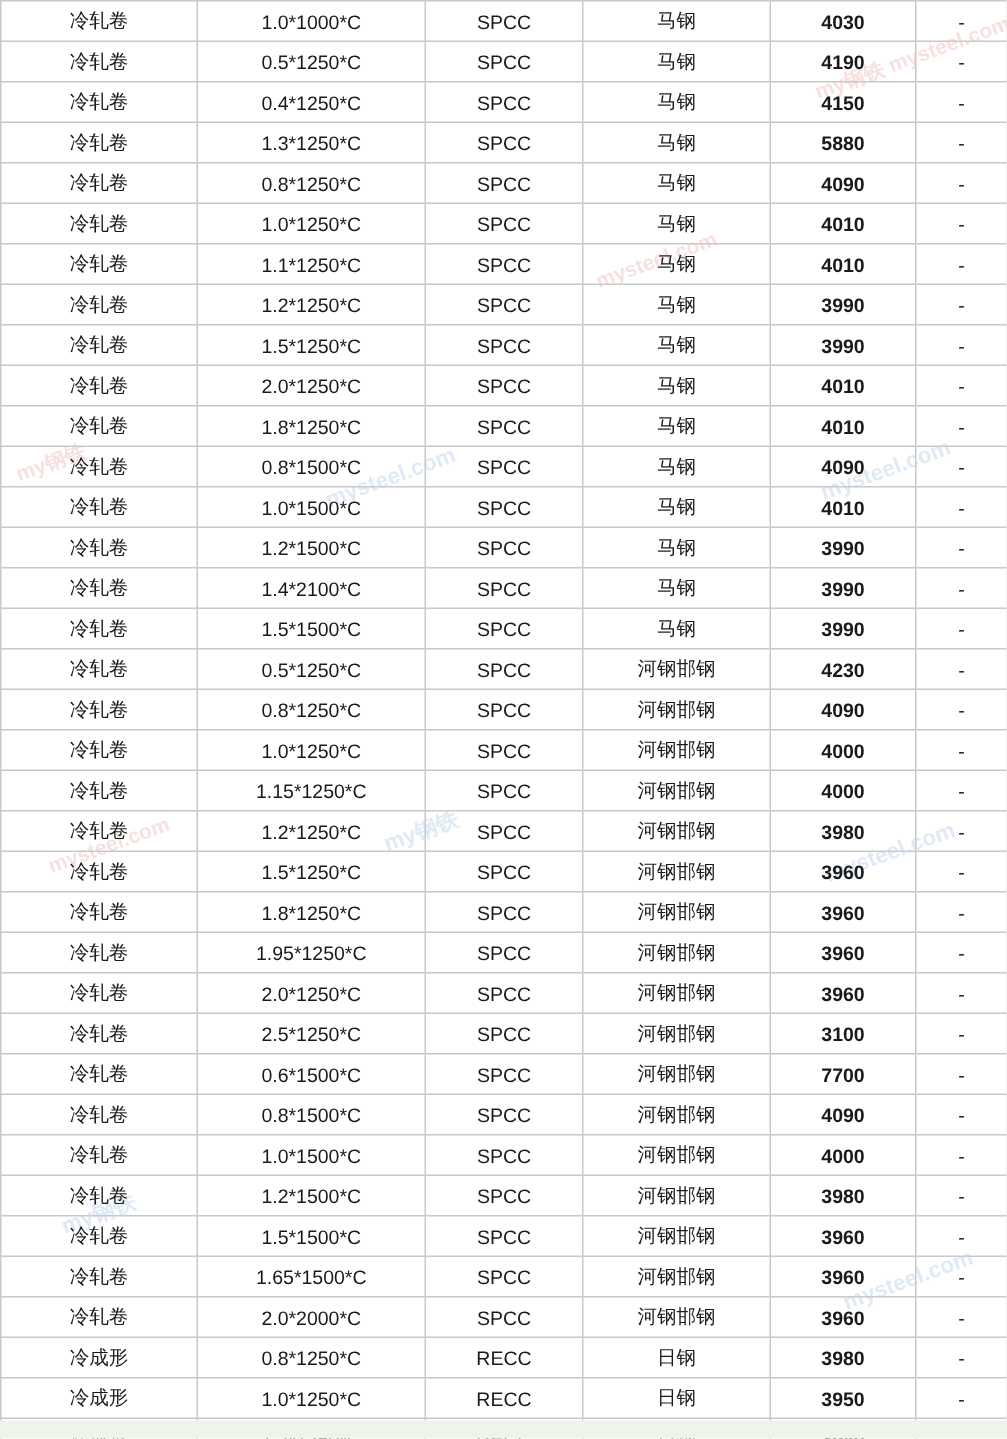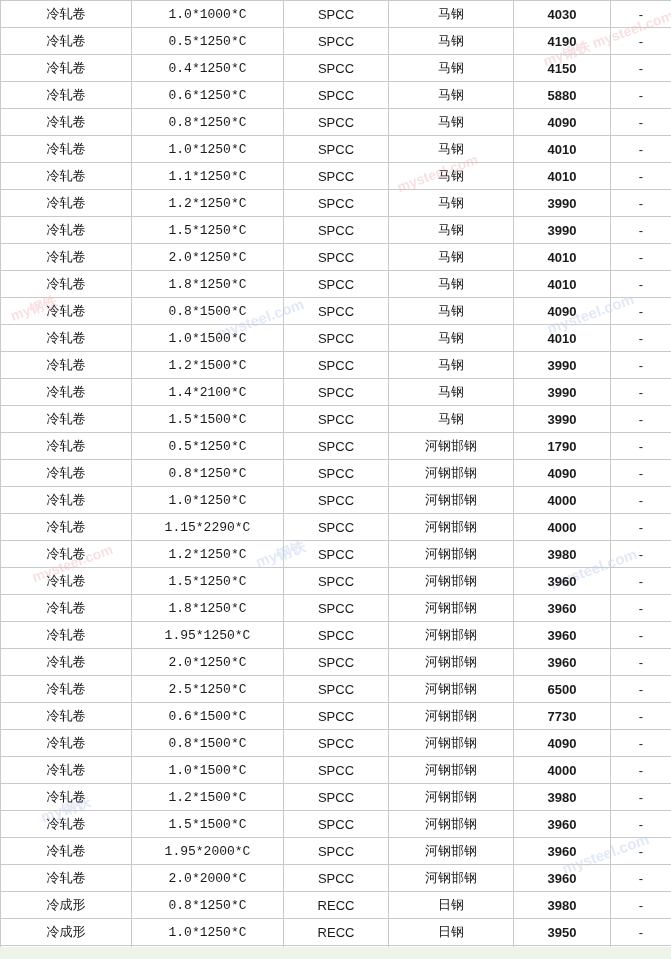--- a/index.html
+++ b/index.html
@@ -42,21 +42,20 @@
     font-size: 13px;
     color: #1a1a1a;
     text-align: center;
     vertical-align: middle;
     white-space: nowrap;
     overflow: hidden;
     background: transparent;
   }
   td.spec {
     font-size: 13.5px;
-    font-family: Liberation Mono, monospace;
   }
   td.grade {
     color: #1a1a1a;
   }
   td.price {
     font-size: 13.5px;
     font-weight: bold;
   }
   td.chg {
     font-size: 13px;
@@ -144,21 +143,21 @@
         <tr>
           <td class="product">冷轧卷</td>
           <td class="spec">0.4*1250*C</td>
           <td class="grade">SPCC</td>
           <td class="mill">马钢</td>
           <td class="price">4150</td>
           <td class="chg">-</td>
         </tr>
         <tr>
           <td class="product">冷轧卷</td>
-          <td class="spec">0.6*1250*C</td>
+          <td class="spec">1.3*1250*C</td>
           <td class="grade">SPCC</td>
           <td class="mill">马钢</td>
           <td class="price">5880</td>
           <td class="chg">-</td>
         </tr>
         <tr>
           <td class="product">冷轧卷</td>
           <td class="spec">0.8*1250*C</td>
           <td class="grade">SPCC</td>
           <td class="mill">马钢</td>
@@ -251,42 +250,42 @@
           <td class="grade">SPCC</td>
           <td class="mill">马钢</td>
           <td class="price">3990</td>
           <td class="chg">-</td>
         </tr>
         <tr>
           <td class="product">冷轧卷</td>
           <td class="spec">0.5*1250*C</td>
           <td class="grade">SPCC</td>
           <td class="mill">河钢邯钢</td>
-          <td class="price">1790</td>
+          <td class="price">4230</td>
           <td class="chg">-</td>
         </tr>
         <tr>
           <td class="product">冷轧卷</td>
           <td class="spec">0.8*1250*C</td>
           <td class="grade">SPCC</td>
           <td class="mill">河钢邯钢</td>
           <td class="price">4090</td>
           <td class="chg">-</td>
         </tr>
         <tr>
           <td class="product">冷轧卷</td>
           <td class="spec">1.0*1250*C</td>
           <td class="grade">SPCC</td>
           <td class="mill">河钢邯钢</td>
           <td class="price">4000</td>
           <td class="chg">-</td>
         </tr>
         <tr>
           <td class="product">冷轧卷</td>
-          <td class="spec">1.15*2290*C</td>
+          <td class="spec">1.15*1250*C</td>
           <td class="grade">SPCC</td>
           <td class="mill">河钢邯钢</td>
           <td class="price">4000</td>
           <td class="chg">-</td>
         </tr>
         <tr>
           <td class="product">冷轧卷</td>
           <td class="spec">1.2*1250*C</td>
           <td class="grade">SPCC</td>
           <td class="mill">河钢邯钢</td>
@@ -323,29 +322,29 @@
           <td class="grade">SPCC</td>
           <td class="mill">河钢邯钢</td>
           <td class="price">3960</td>
           <td class="chg">-</td>
         </tr>
         <tr>
           <td class="product">冷轧卷</td>
           <td class="spec">2.5*1250*C</td>
           <td class="grade">SPCC</td>
           <td class="mill">河钢邯钢</td>
-          <td class="price">6500</td>
+          <td class="price">3100</td>
           <td class="chg">-</td>
         </tr>
         <tr>
           <td class="product">冷轧卷</td>
           <td class="spec">0.6*1500*C</td>
           <td class="grade">SPCC</td>
           <td class="mill">河钢邯钢</td>
-          <td class="price">7730</td>
+          <td class="price">7700</td>
           <td class="chg">-</td>
         </tr>
         <tr>
           <td class="product">冷轧卷</td>
           <td class="spec">0.8*1500*C</td>
           <td class="grade">SPCC</td>
           <td class="mill">河钢邯钢</td>
           <td class="price">4090</td>
           <td class="chg">-</td>
         </tr>
@@ -368,21 +367,21 @@
         <tr>
           <td class="product">冷轧卷</td>
           <td class="spec">1.5*1500*C</td>
           <td class="grade">SPCC</td>
           <td class="mill">河钢邯钢</td>
           <td class="price">3960</td>
           <td class="chg">-</td>
         </tr>
         <tr>
           <td class="product">冷轧卷</td>
-          <td class="spec">1.95*2000*C</td>
+          <td class="spec">1.65*1500*C</td>
           <td class="grade">SPCC</td>
           <td class="mill">河钢邯钢</td>
           <td class="price">3960</td>
           <td class="chg">-</td>
         </tr>
         <tr>
           <td class="product">冷轧卷</td>
           <td class="spec">2.0*2000*C</td>
           <td class="grade">SPCC</td>
           <td class="mill">河钢邯钢</td>

